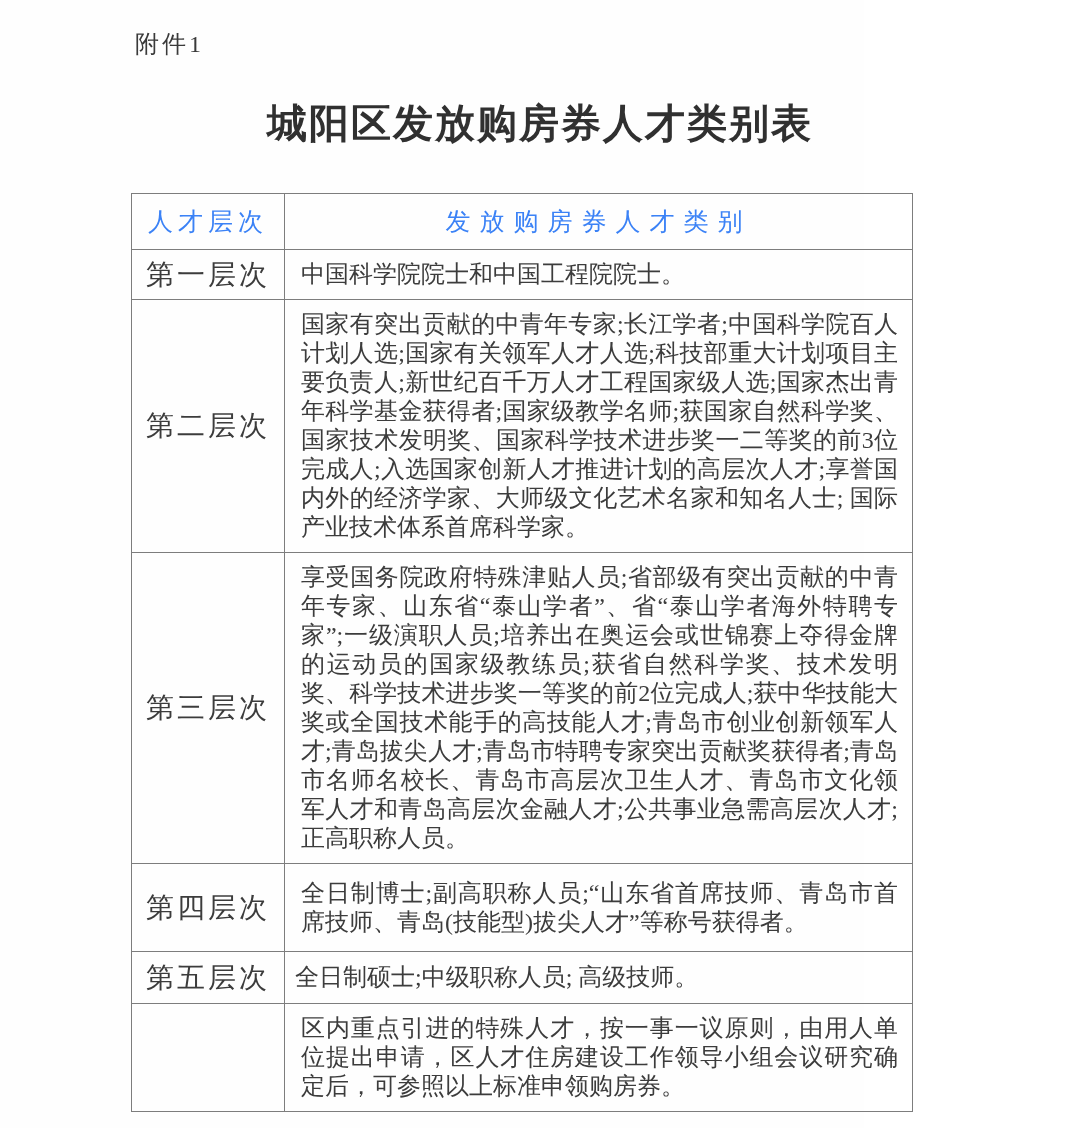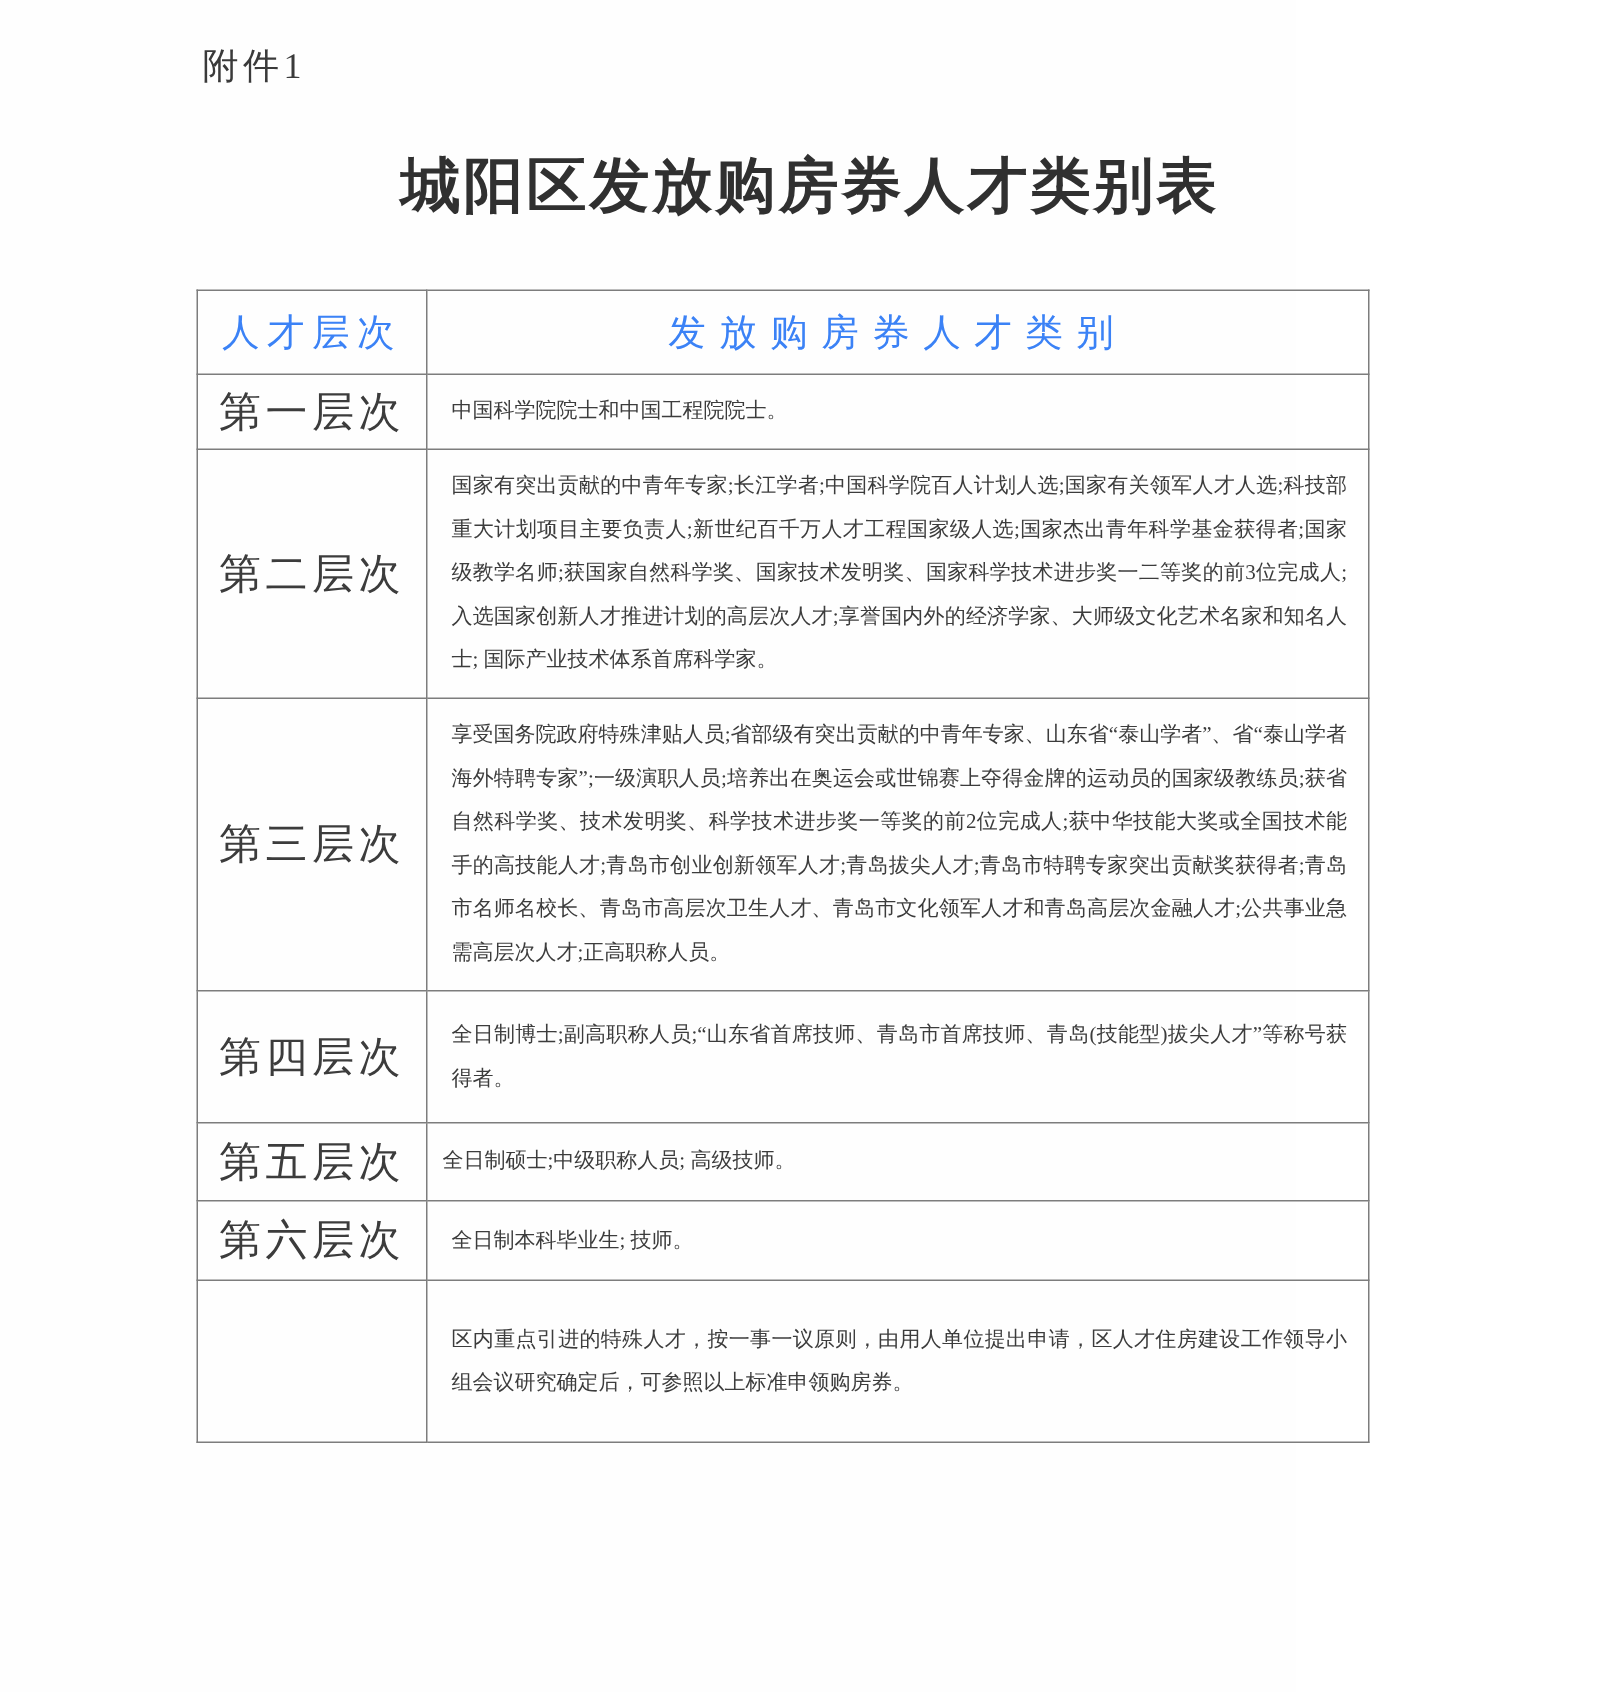--- a/index.html
+++ b/index.html
@@ -55,21 +55,21 @@
   }
   .talent-table th.h-tier { letter-spacing: 5px; }
   .talent-table th.h-cat  { letter-spacing: 9px; }
   .tier-cell {
     text-align: center;
     font-size: 28px;
     letter-spacing: 3px;
     color: #3c3c3c;
   }
   .cat-cell {
-    font-size: 14px;
+    font-size: 24px;
     line-height: 29px;
     color: #3c3c3c;
     padding: 10px 14px 10px 16px;
     text-align: justify;
   }
   .row-1 .cat-cell { height: 50px; }
   .row-4 .cat-cell { height: 88px; }
   .row-5 .cat-cell { height: 52px; padding-left: 10px; }
   .row-6 .cat-cell { height: 53px; }
   .row-7 .cat-cell { height: 108px; }
@@ -108,24 +108,20 @@
         <td class="cat-cell">享受国务院政府特殊津贴人员;省部级有突出贡献的中青年专家、山东省“泰山学者”、省“泰山学者海外特聘专家”;一级演职人员;培养出在奥运会或世锦赛上夺得金牌的运动员的国家级教练员;获省自然科学奖、技术发明奖、科学技术进步奖一等奖的前2位完成人;获中华技能大奖或全国技术能手的高技能人才;青岛市创业创新领军人才;青岛拔尖人才;青岛市特聘专家突出贡献奖获得者;青岛市名师名校长、青岛市高层次卫生人才、青岛市文化领军人才和青岛高层次金融人才;公共事业急需高层次人才;正高职称人员。</td>
       </tr>
       <tr class="row-4">
         <td class="tier-cell">第四层次</td>
         <td class="cat-cell">全日制博士;副高职称人员;“山东省首席技师、青岛市首席技师、青岛(技能型)拔尖人才”等称号获得者。</td>
       </tr>
       <tr class="row-5">
         <td class="tier-cell">第五层次</td>
         <td class="cat-cell">全日制硕士;中级职称人员; 高级技师。</td>
       </tr>
-      <tr class="row-6">
-        <td class="tier-cell">第六层次</td>
-        <td class="cat-cell">全日制本科毕业生; 技师。</td>
-      </tr>
       <tr class="row-7">
         <td class="tier-cell"></td>
         <td class="cat-cell">区内重点引进的特殊人才，按一事一议原则，由用人单位提出申请，区人才住房建设工作领导小组会议研究确定后，可参照以上标准申领购房券。</td>
       </tr>
     </tbody>
   </table>
 
 </div>
 
 </body></html>

